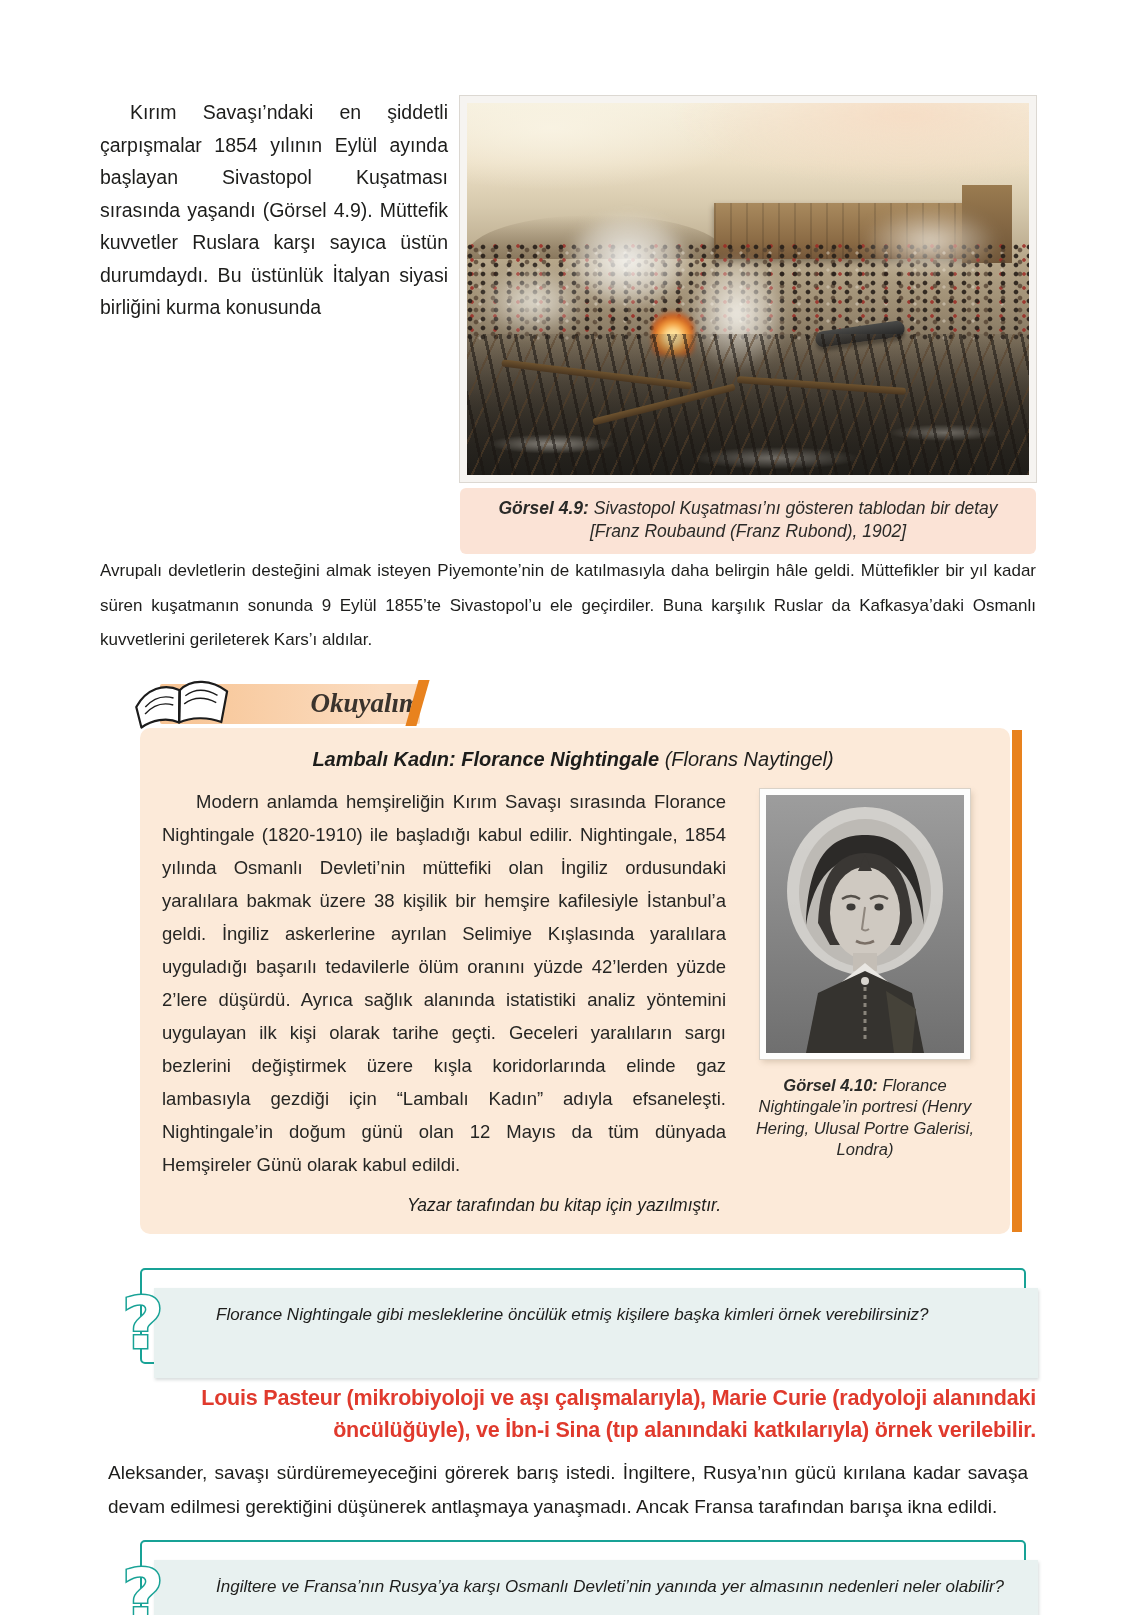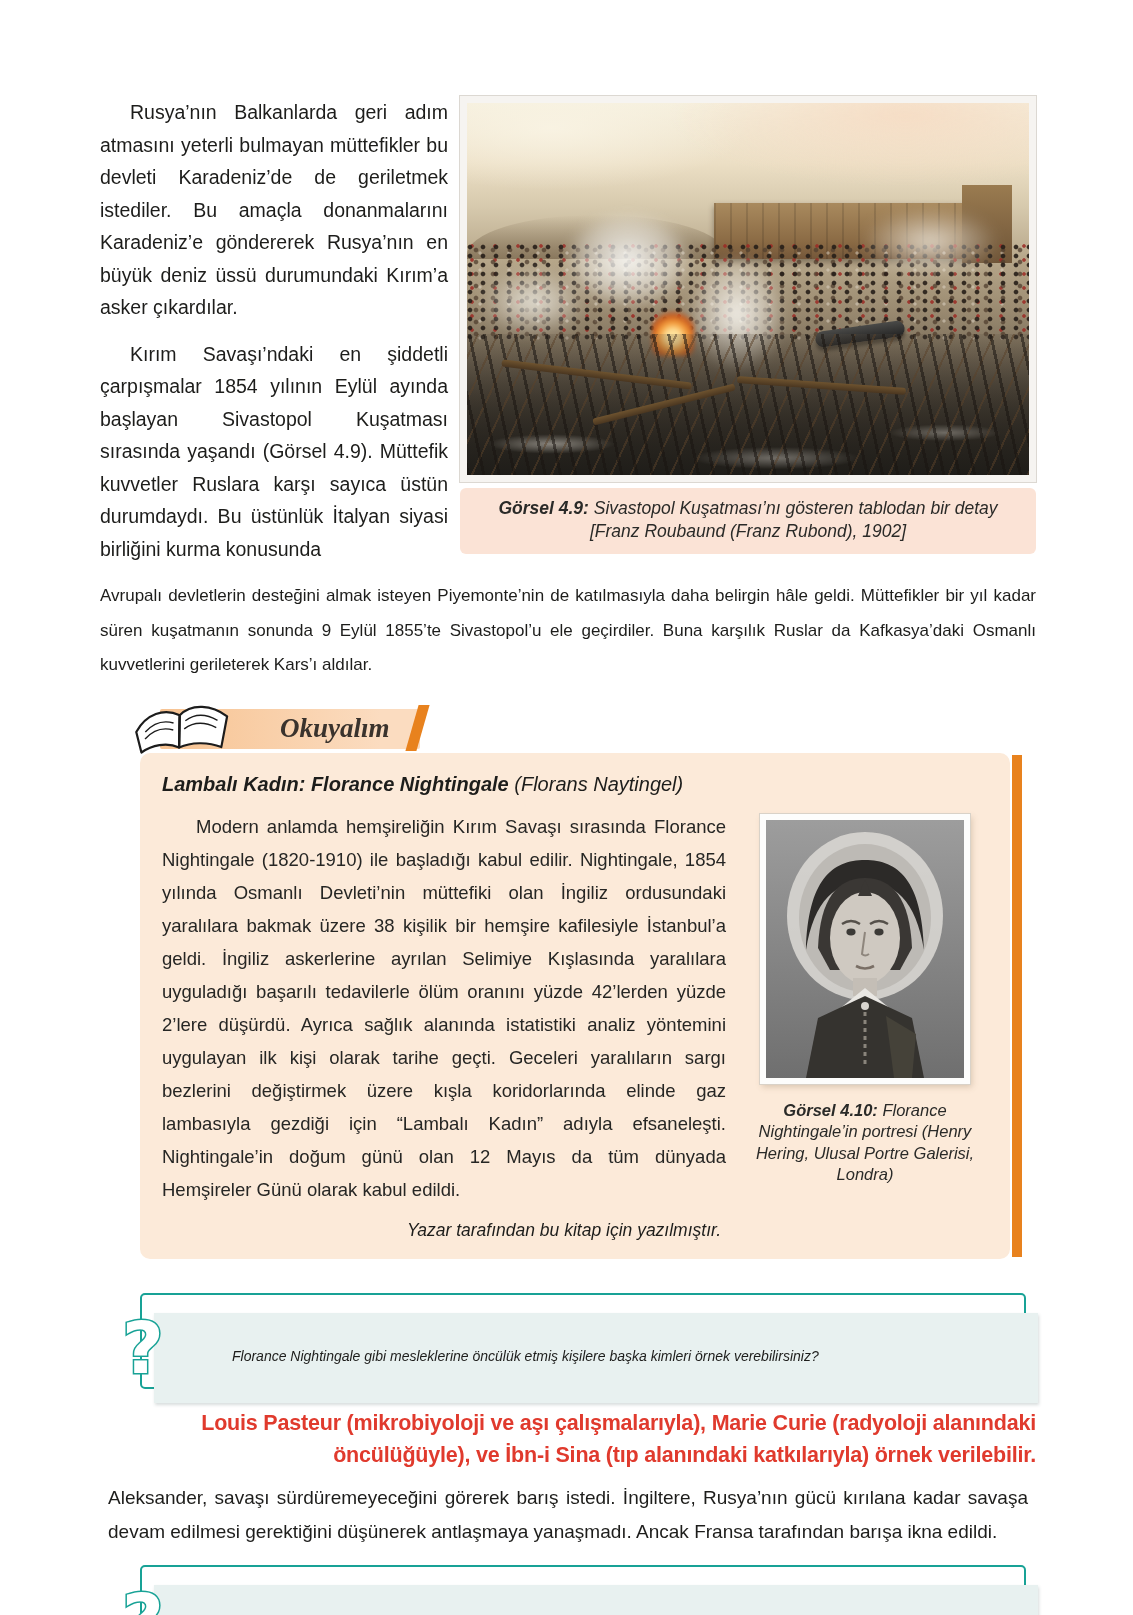--- a/index.html
+++ b/index.html
@@ -74,32 +74,32 @@
 
   
   .wide{font-size:17px;line-height:34.5px;text-align:justify;}
   .wide p{margin:0;}
 
   
   .readhead{position:relative;height:52px;margin-top:18px;}
   .readbanner{position:absolute;left:60px;top:8px;width:260px;height:40px;
      background:linear-gradient(90deg,#f7c392,#fbdcc0 85%);
      display:flex;align-items:center;padding-left:120px;box-sizing:border-box;
-     border-radius:2px;}
+     border-radius:2px;justify-content:flex-end;}
   .readbanner .t{font-family:"Liberation Serif",serif;font-weight:bold;font-style:italic;
      font-size:27px;color:#3a332d;}
   .readslash{position:absolute;left:312px;top:4px;width:11px;height:46px;
      background:#e8821e;transform:skewX(-16deg);}
   .bookicon{position:absolute;left:28px;top:-4px;}
 
   
   .readbox{position:relative;background:#fcead9;border-radius:10px;
      width:870px;margin-left:40px;padding:18px 26px 16px 22px;box-sizing:border-box;}
   .readbar{position:absolute;right:-12px;top:2px;bottom:2px;width:10px;background:#e8821e;}
-  .readtitle{text-align:left;font-size:20px;margin:2px 0 14px;color:#1d1d1b;}
+  .readtitle{text-align:center;font-size:20px;margin:2px 0 14px;color:#1d1d1b;}
   .readtitle .bold{font-weight:bold;font-style:italic;}
   .readtitle .norm{font-style:italic;}
   .readbody{font-size:18.5px;line-height:33px;text-align:justify;
      color:#262624;}
   .readbody p{margin:0;text-indent:34px;}
   .portraitwrap{float:right;width:238px;margin:4px 0 0 20px;text-align:center;}
   .pframe{border:6px solid #fdfdfc;box-shadow:0 0 0 1px #d9d2c8,2px 3px 6px rgba(120,90,60,.25);
      width:198px;height:258px;margin:0 auto;background:#8d8d8d;overflow:hidden;}
   .pcap{margin-top:16px;font-size:16.5px;line-height:21.5px;font-style:italic;color:#2a2a28;}
   .pcap b{font-style:italic;}
@@ -109,36 +109,35 @@
   
   .qblock{position:relative;margin-left:14px;}
   .qb1{height:104px;margin-top:34px;}
   .qb2{height:100px;margin-top:16px;}
   .qframe{position:absolute;left:26px;right:10px;top:0;bottom:8px;
      border:2.5px solid #18a296;border-radius:5px;}
   .qmarkicon{position:absolute;left:0;top:14px;z-index:3;}
   .qbox{position:absolute;left:40px;top:20px;right:-2px;bottom:-6px;
      background:#e8f1f0;box-shadow:1px 2px 3px rgba(100,120,118,.25);z-index:2;
      padding:10px 26px 6px 20px;box-sizing:border-box;}
-  .qbox p{margin:16px;font-style:italic;font-size:14px;line-height:34px;text-indent:42px;}
+  .qbox p{margin:0;font-style:italic;font-size:17px;line-height:34px;text-indent:42px;}
   .answer{margin:10px 0 0 16px;font-weight:bold;font-size:21.5px;line-height:32px;
      color:#e03a2d;letter-spacing:-0.2px;}
   .answer p{margin:0;text-align:right;}
   .para3{margin-top:10px;font-size:19px;line-height:34px;text-align:justify;}
   .para3 p{margin:8px;}
 </style>
 </head>
 <body>
 
 <div class="page">
 <div class="content">
 
   <div class="cols">
     <div class="leftcol">
-      <p>Rusya’nın Balkanlarda geri adım atmasını yeterli bulmayan müttefikler bu devleti Karadeniz’de de geriletmek istediler. Bu amaçla donanmalarını Karadeniz’e göndererek Rusya’nın en büyük deniz üssü durumundaki Kırım’a asker çıkardılar.</p>
       <p>Kırım Savaşı’ndaki en şiddetli çarpışmalar 1854 yılının Eylül ayında başlayan Sivastopol Kuşatması sırasında yaşandı (Görsel 4.9). Müttefik kuvvetler Ruslara karşı sayıca üstün durumdaydı. Bu üstünlük İtalyan siyasi birliğini kurma konusunda</p>
     </div>
     <div class="rightcol">
       <div class="figframe">
         <div class="battle">
           <div class="b-skyglow"></div>
           <div class="b-ridge"></div>
           <div class="b-fort"></div>
           <div class="b-tower"></div>
           <div class="b-troops"></div>

